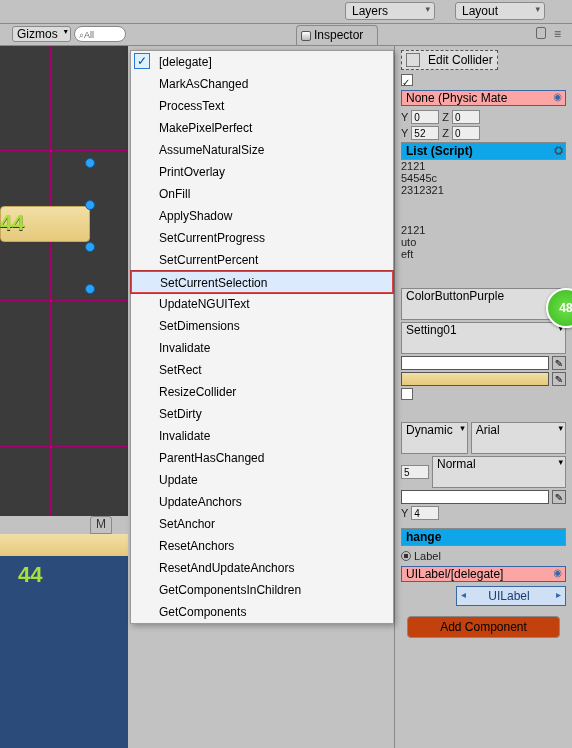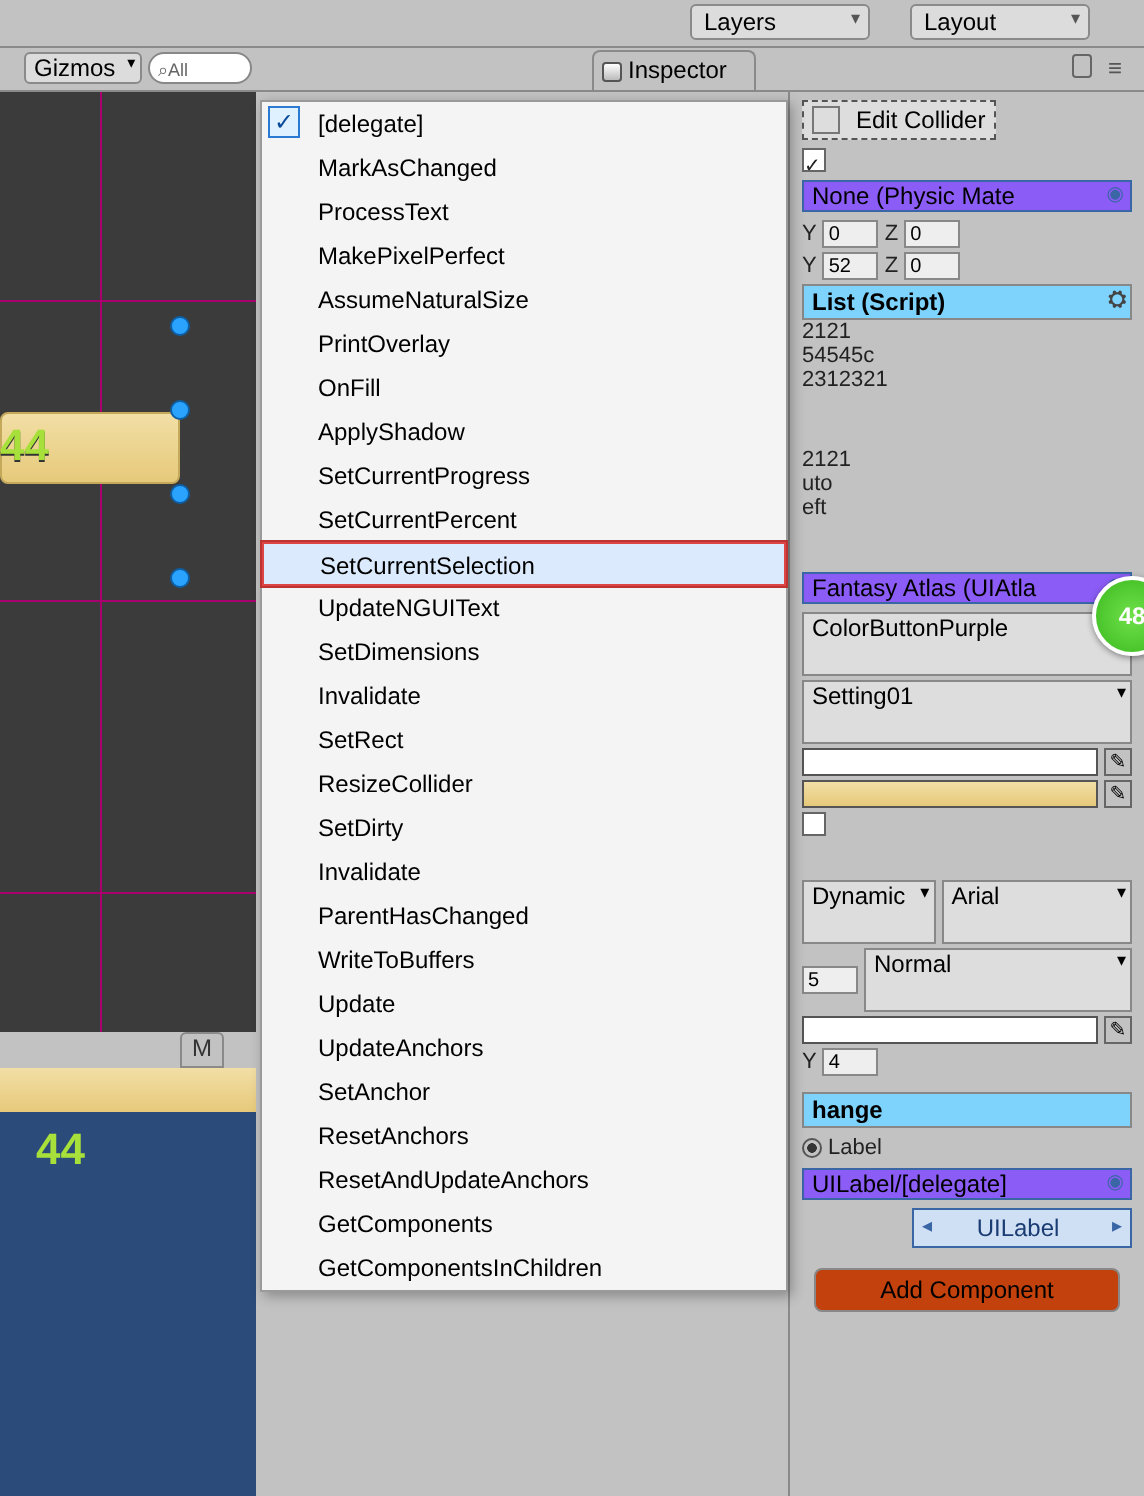--- a/index.html
+++ b/index.html
@@ -47,35 +47,35 @@
 
   
   .inspector { position: absolute; left: 394px; top: 46px; right: 0; bottom: 0; background: #c2c2c2; border-left: 1px solid #8a8a8a; padding: 4px 6px; }
   .inspector .row { display: flex; align-items: center; gap: 4px; margin-bottom: 4px; }
   .inspector .lbl { font-size: 11px; color: #222; }
   .chk { width: 12px; height: 12px; border: 1px solid #666; background: #fff; display: inline-block; }
   .chk.on::after { content: "✓"; font-size: 10px; line-height: 10px; color: #222; }
   .edit-coll-btn { border: 1px dashed #555; background: #ddd; padding: 2px 4px; font-size: 11px; display: flex; align-items: center; gap: 8px; }
   .tiny-icon { width: 14px; height: 14px; display: inline-block; border: 1px solid #777; }
 
-  .section-head { background: #7dd3fc; border: 1px solid #888; height: 18px; display: flex; align-items: center; padding: 0 4px; font-size: 11px; font-weight: bold; position: relative; }
+  .section-head { background: #0ea5e9; border: 1px solid #888; height: 18px; display: flex; align-items: center; padding: 0 4px; font-size: 11px; font-weight: bold; position: relative; }
   .section-head .cfg { position: absolute; right: 2px; top: 1px; font-size: 11px; color: #444; }
 
   .field-row { display: flex; align-items: center; gap: 3px; margin: 2px 0; }
   .field-row .mini { width: 28px; height: 14px; border: 1px solid #888; background: #eee; font-size: 10px; padding: 0 2px; }
   .dd2 { border: 1px solid #888; background: #ddd; height: 32px; padding: 0 14px 0 4px; position: relative; font-size: 11px; }
   .dd2::after { content: "▾"; position: absolute; right: 2px; top: 0; font-size: 9px; }
   .swatch { height: 14px; flex: 1; border: 1px solid #555; }
   .eyedrop { width: 14px; height: 14px; border: 1px solid #666; display: inline-flex; align-items: center; justify-content: center; font-size: 10px; }
 
   .target-row { display: flex; align-items: center; gap: 3px; }
   .target-row .radio { width: 10px; height: 10px; border: 1px solid #555; border-radius: 50%; display: inline-block; }
   .target-row .radio.on { background: radial-gradient(#333 40%, transparent 45%); }
 
-  .obj-field { border: 1px solid #3b66a6; background: #8b5cf6; height: 16px; padding: 0 14px 0 4px; position: relative; font-size: 11px; width: 100%; }
+  .obj-field { border: 1px solid #3b66a6; background: #fca5a5; height: 16px; padding: 0 14px 0 4px; position: relative; font-size: 11px; width: 100%; }
   .obj-field::after { content: "◉"; position: absolute; right: 3px; top: 0; font-size: 10px; color: #3b66a6; }
 
   .uilabel-pop { border: 1px solid #3b66a6; background: #cfe0f5; height: 20px; padding: 2px 18px 2px 14px; position: relative; font-size: 12px; color: #1a3c72; text-align: center; }
   .uilabel-pop::before { content: "◂"; position: absolute; left: 4px; top: 2px; font-size: 10px; color: #3b66a6; }
   .uilabel-pop::after { content: "▸"; position: absolute; right: 4px; top: 2px; font-size: 10px; color: #3b66a6; }
 
   .addcomp { margin: 10px 6px 0 6px; border: 1px solid #888; background: #c2410c; border-radius: 4px; height: 22px; text-align: center; line-height: 20px; }
 
   
   .ctx { position: absolute; left: 130px; top: 50px; width: 264px; background: #f4f4f4; border: 1px solid #9a9a9a; box-shadow: 2px 2px 6px rgba(0,0,0,.3); }
@@ -160,23 +160,20 @@
   <div class="lbl">2121</div>
   <div class="lbl">54545c</div>
   <div class="lbl">2312321</div>
 
   <div style="height:28px"></div>
   <div class="lbl">2121</div>
   <div class="lbl">uto</div>
   <div class="lbl">eft</div>
 
   <div style="height:26px"></div>
-  <div class="row">
-    <div class="obj-field"><span>Fantasy Atlas (UIAtla</span></div>
-  </div>
   <div class="field-row">
       <div class="dd2" style="flex:1"><span>ColorButtonPurple</span></div>
     </div>
   <div class="field-row">
       <div class="dd2" style="flex:1"><span>Setting01</span></div>
     </div>
 
   <div class="field-row">
       <div class="swatch" style="background:#fff"></div>
       <span class="eyedrop">✎</span>
@@ -241,21 +238,20 @@
     <div class="item"><span>SetCurrentPercent</span></div>
     <div class="item sel"><span>SetCurrentSelection</span></div>
     <div class="item"><span>UpdateNGUIText</span></div>
     <div class="item"><span>SetDimensions</span></div>
     <div class="item"><span>Invalidate</span></div>
     <div class="item"><span>SetRect</span></div>
     <div class="item"><span>ResizeCollider</span></div>
     <div class="item"><span>SetDirty</span></div>
     <div class="item"><span>Invalidate</span></div>
     <div class="item"><span>ParentHasChanged</span></div>
-    <div class="item"><span>WriteToBuffers</span></div>
     <div class="item"><span>Update</span></div>
     <div class="item"><span>UpdateAnchors</span></div>
     <div class="item"><span>SetAnchor</span></div>
     <div class="item"><span>ResetAnchors</span></div>
     <div class="item"><span>ResetAndUpdateAnchors</span></div>
+    <div class="item"><span>GetComponentsInChildren</span></div>
     <div class="item"><span>GetComponents</span></div>
-    <div class="item"><span>GetComponentsInChildren</span></div>
   </div>
 
 </body></html>

